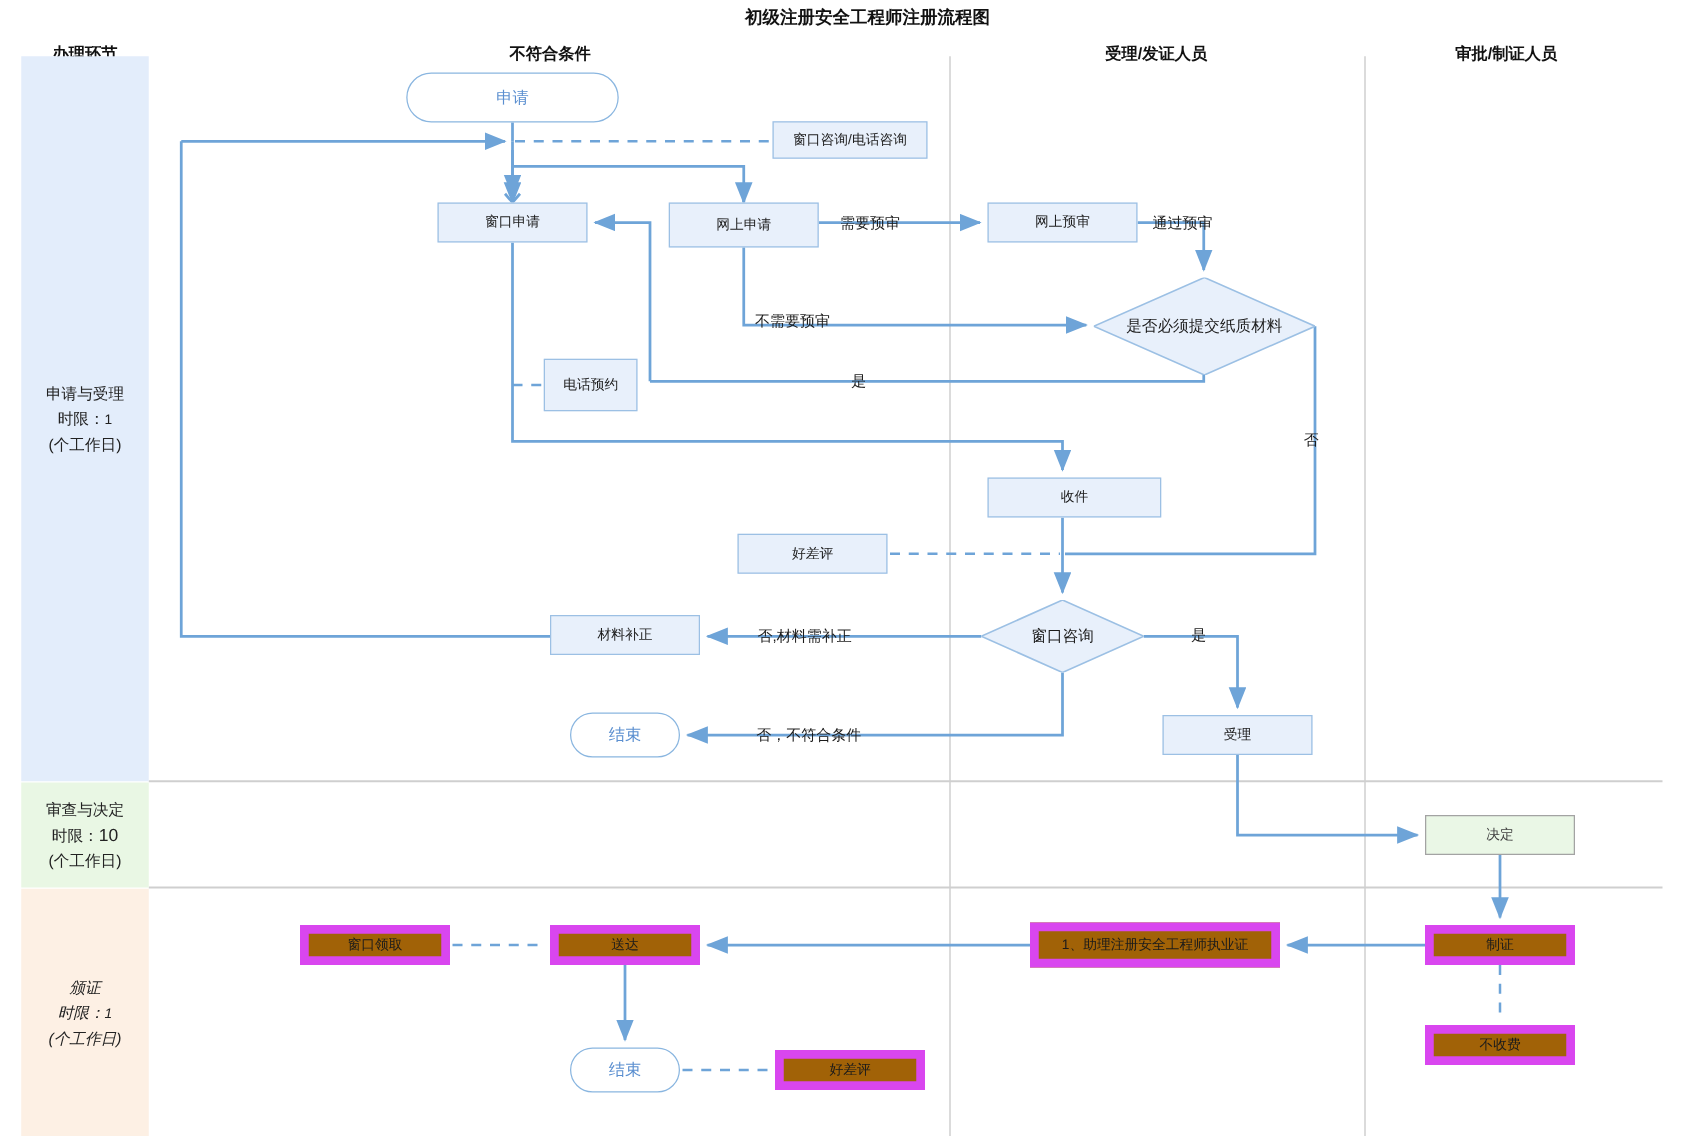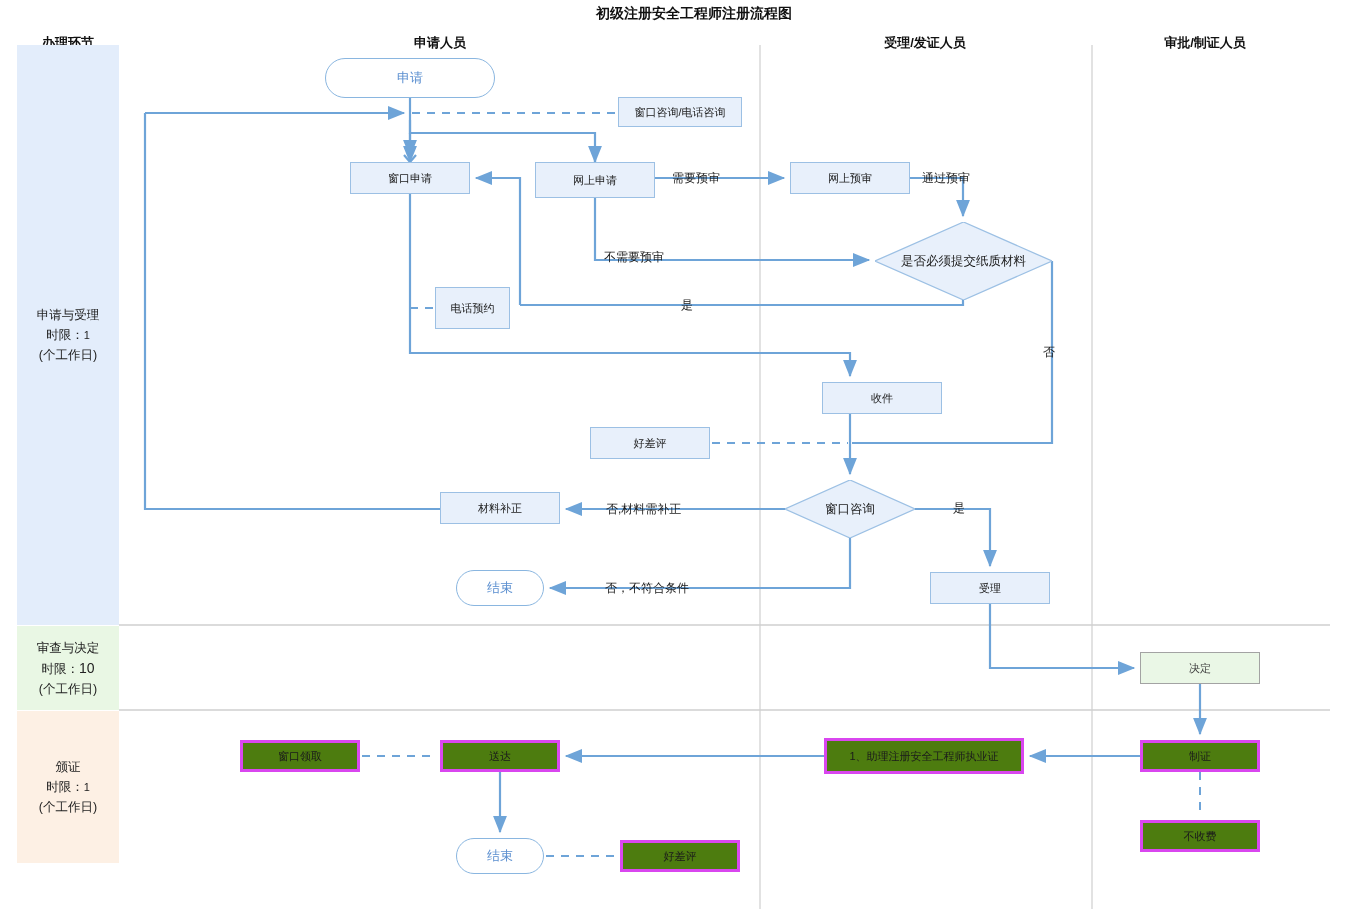--- a/index.html
+++ b/index.html
@@ -12,21 +12,21 @@
 
   .lane{position:absolute;display:flex;align-items:center;justify-content:center;text-align:center;
         font-size:12.5px;color:#222;line-height:20px;}
   .lane span{display:block;}
 
   .node{position:absolute;box-sizing:border-box;display:flex;align-items:center;justify-content:center;
         text-align:center;font-size:11px;line-height:16px;}
   .proc{background:#e8f0fb;border:1px solid #9cc0e4;color:#1b1b1b;}
   .term{background:#ffffff;border:1.6px solid #8ab6e0;border-radius:22px;color:#5b8fd0;font-size:13px;}
   .green{background:#eaf7e6;border:1px solid #a3a3a3;color:#404040;}
-  .peach{background:#4d7c0f;border:3px solid #d946ef;color:#1b1b1b;}
+  .peach{background:#a16207;border:7px solid #d946ef;color:#1b1b1b;}
   .dia{position:absolute;}
   .dia .lbl{position:absolute;left:0;top:0;width:100%;height:100%;display:flex;align-items:center;
             justify-content:center;text-align:right;font-size:12.5px;line-height:16px;color:#1b1b1b;}
 
   .elbl{position:absolute;font-size:12px;color:#1b1b1b;white-space:nowrap;background:transparent;}
 </style>
 </head>
 <body>
 
 <div id="root">
@@ -74,40 +74,40 @@
         <path d="M362,756 L436,756" stroke-dasharray="8,7" stroke-width="2"></path>
         <path d="M500,772 L500,832" marker-end="url(#ar)"></path>
         <path d="M546,856 L616,856" stroke-dasharray="8,7" stroke-width="2"></path>
       </g>
   </svg>
 
   <div class="ttl" style="left:596px;top:5px;">初级注册安全工程师注册流程图</div>
 
   <div id="col-headers">
       <div class="colhdr" style="left: -12px; top: 34px; width: 160px;">办理环节</div>
-      <div class="colhdr" style="left: 360px; top: 34px; width: 160px;">申请人员</div>
+      <div class="colhdr" style="left: 360px; top: 34px; width: 160px;">不符合条件</div>
       <div class="colhdr" style="left: 845px; top: 34px; width: 160px;">受理/发证人员</div>
       <div class="colhdr" style="left: 1125px; top: 34px; width: 160px;">审批/制证人员</div>
     </div>
   <div id="lane-layer">
       <div class="lane" style="left: 17px; top: 45px; width: 102px; height: 580px; background: rgb(227, 237, 251);">
         <div>
           <span>申请与受理</span>
           <span><span style="display: inline;">时限：</span><span style="display: inline; font-size: 11px;">1</span></span>
           <span>(个工作日)</span>
         </div>
       </div>
       <div class="lane" style="left: 17px; top: 626px; width: 102px; height: 84px; background: rgb(233, 247, 228);">
         <div>
           <span>审查与决定</span>
           <span><span style="display: inline;">时限：</span><span style="display: inline; font-size: 14px;">10</span></span>
           <span>(个工作日)</span>
         </div>
       </div>
-      <div class="lane" style="left: 17px; top: 711px; width: 102px; height: 152px; background: rgb(253, 240, 228);">
+      <div class="lane" style="left: 17px; top: 711px; width: 102px; height: 198px; background: rgb(253, 240, 228); font-style: italic;">
         <div>
           <span>颁证</span>
           <span><span style="display: inline;">时限：</span><span style="display: inline; font-size: 11px;">1</span></span>
           <span>(个工作日)</span>
         </div>
       </div>
     </div>
   <div id="node-layer">
       <div class="node term" style="left: 325px; top: 58px; width: 170px; height: 40px;">
         <span>申请</span>
@@ -126,21 +126,21 @@
       </div>
       <div class="node proc" style="left: 435px; top: 287px; width: 75px; height: 42px;">
         <span>电话预约</span>
       </div>
       <div class="dia" style="left: 875px; top: 222px; width: 177px; height: 78px;">
         <svg width="177" height="78" style="position: absolute; left: 0px; top: 0px;">
           <polygon points="88.5,0 177,39 88.5,78 0,39" fill="#e8f0fb" stroke="#9cc0e4" stroke-width="1.3"></polygon>
         </svg>
         <div class="lbl" style="width: 76%; left: 12%;">是否必须提交纸质材料</div>
       </div>
-      <div class="node proc" style="left: 790px; top: 382px; width: 120px; height: 32px; margin-left: 32px;">
+      <div class="node proc" style="left: 790px; top: 382px; width: 139px; height: 32px;">
         <span>收件</span>
       </div>
       <div class="node proc" style="left: 590px; top: 427px; width: 120px; height: 32px;">
         <span>好差评</span>
       </div>
       <div class="dia" style="left: 785px; top: 480px; width: 130px; height: 58px;">
         <svg width="130" height="58" style="position: absolute; left: 0px; top: 0px;">
           <polygon points="65,0 130,29 65,58 0,29" fill="#e8f0fb" stroke="#9cc0e4" stroke-width="1.3"></polygon>
         </svg>
         <div class="lbl">窗口咨询</div>

